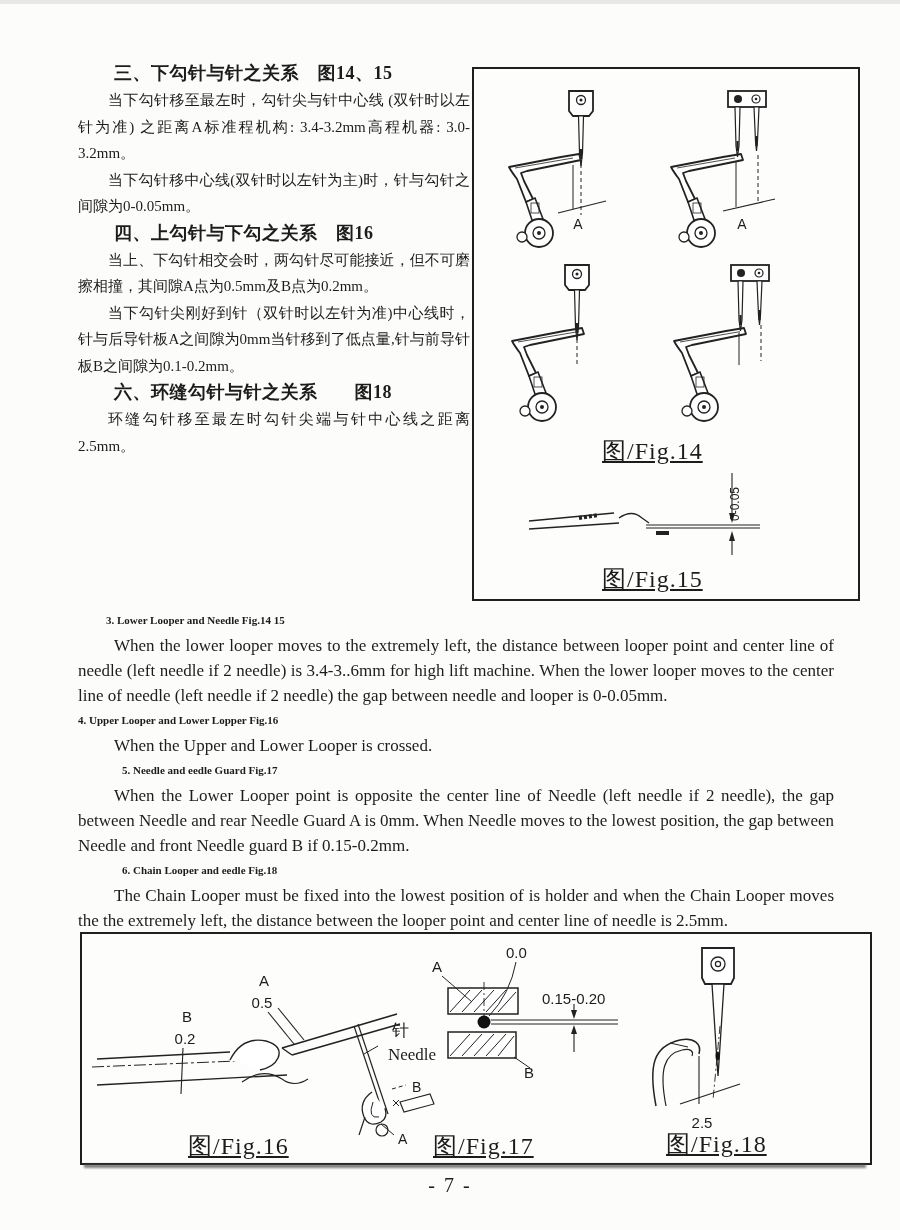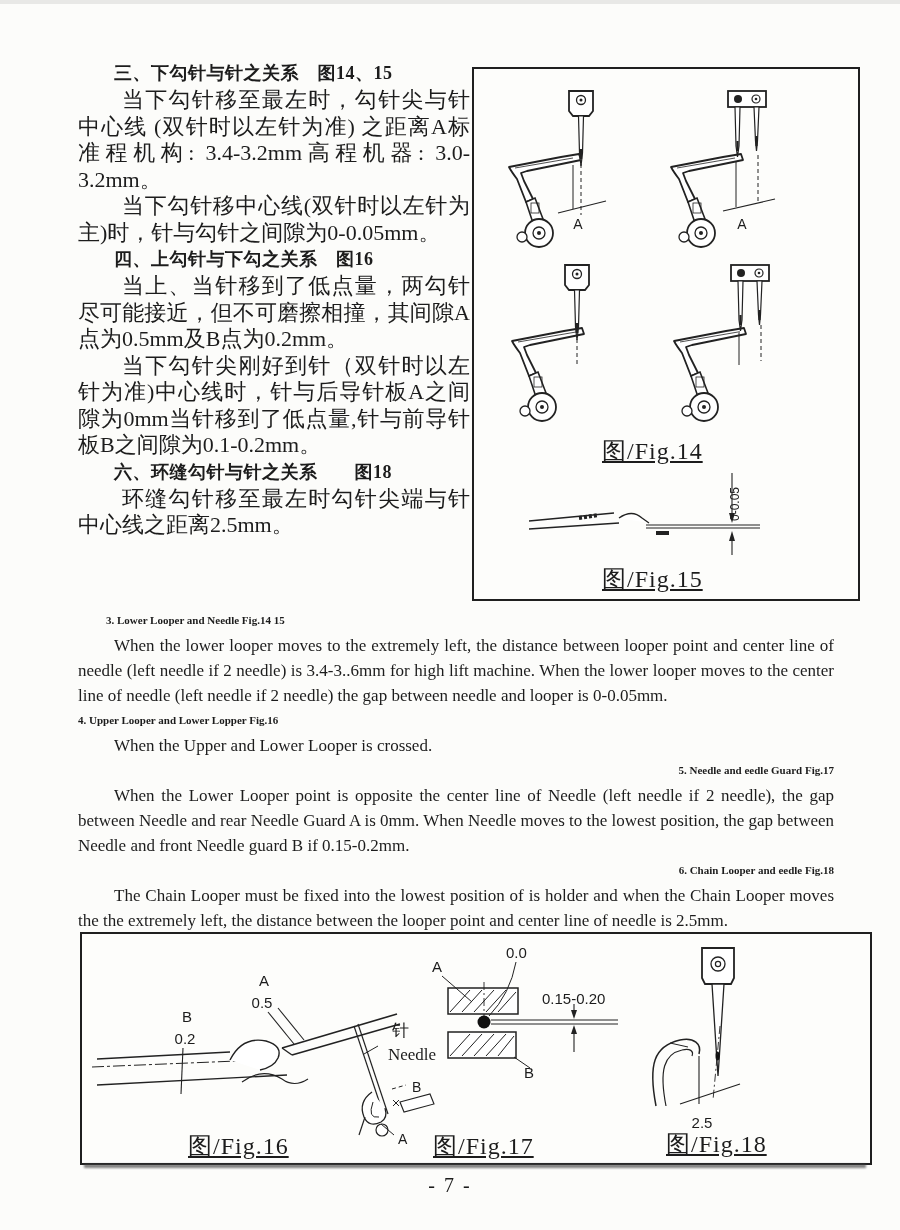--- a/index.html
+++ b/index.html
@@ -4,26 +4,26 @@
 <style>
   html,body{margin:0;padding:0;background:#e8e8e6;}
   .page{
     position:relative;width:900px;height:1230px;margin:4px auto;
     background:#fcfcfa;overflow:hidden;
     font-family:"Liberation Serif","DejaVu Serif",serif;color:#1c1c1c;
   }
   
   .cn-col{position:absolute;left:78px;top:56px;width:392px;}
   .cn-h{font-weight:bold;font-size:18px;line-height:27px;text-indent:2em;letter-spacing:.5px;margin:0;}
-  .cn-p{font-size:22px;line-height:26.5px;text-indent:2em;text-align:justify;margin:0;}
+  .cn-p{font-size:15px;line-height:26.5px;text-indent:2em;text-align:justify;margin:0;}
   
   .en-col{position:absolute;left:78px;top:604px;width:756px;}
   .en-h{font-weight:bold;font-size:11px;line-height:25px;margin:0;}
   .en-h.ind-a{padding-left:28px;}
-  .en-h.ind-b{padding-left:44px;text-align:right;}
+  .en-h.ind-b{padding-left:44px;}
   .en-p{font-size:17px;line-height:25px;text-indent:36px;text-align:justify;margin:0;}
   
   .figbox{position:absolute;background:#fdfdfb;border:2px solid #1f1f1f;}
   .figbox-top{left:472px;top:63px;width:384px;height:530px;}
   .figbox-bottom{left:80px;top:928px;width:788px;height:229px;}
   .smudge{position:absolute;left:84px;top:1160px;width:782px;height:4px;
     background:#4a4a4a;opacity:.7;filter:blur(1px);}
   .figcap{position:absolute;font-size:24px;letter-spacing:1px;white-space:nowrap;text-decoration:underline;}
   .cap14{left:128px;top:366px;}
   .cap15{left:128px;top:494px;}
@@ -39,21 +39,21 @@
 </head>
 <body>
 
 <div class="page">
 
   <div class="cn-col">
     <p class="cn-h">三、下勾针与针之关系　图14、15</p>
     <p class="cn-p">当下勾针移至最左时，勾针尖与针中心线 (双针时以左针为准) 之距离A标准程机构: 3.4-3.2mm高程机器: 3.0-3.2mm。</p>
     <p class="cn-p">当下勾针移中心线(双针时以左针为主)时，针与勾针之间隙为0-0.05mm。</p>
     <p class="cn-h">四、上勾针与下勾之关系　图16</p>
-    <p class="cn-p">当上、当针移到了低点量，两勾针尽可能接近，但不可磨擦相撞，其间隙A点为0.5mm及B点为0.2mm。</p>
+    <p class="cn-p">当上、下勾针相交会时，两勾针尽可能接近，但不可磨擦相撞，其间隙A点为0.5mm及B点为0.2mm。</p>
     <p class="cn-p">当下勾针尖刚好到针（双针时以左针为准)中心线时，针与后导针板A之间隙为0mm当针移到了低点量,针与前导针板B之间隙为0.1-0.2mm。</p>
     <p class="cn-h">六、环缝勾针与针之关系　　图18</p>
     <p class="cn-p">环缝勾针移至最左时勾针尖端与针中心线之距离2.5mm。</p>
   </div>
 
   <div class="figbox figbox-top">
     <svg width="384" height="364" viewBox="0 0 384 364">
       <defs>
         <g id="lp">
           <path d="M0,14 L52,4 L70,1 L72,7 L18,18 L12,20 L15,28 L24,46 L17,49 L8,26 Q2,18 0,14 Z" fill="#fff" stroke="#222" stroke-width="1.8" stroke-linejoin="round"></path>

